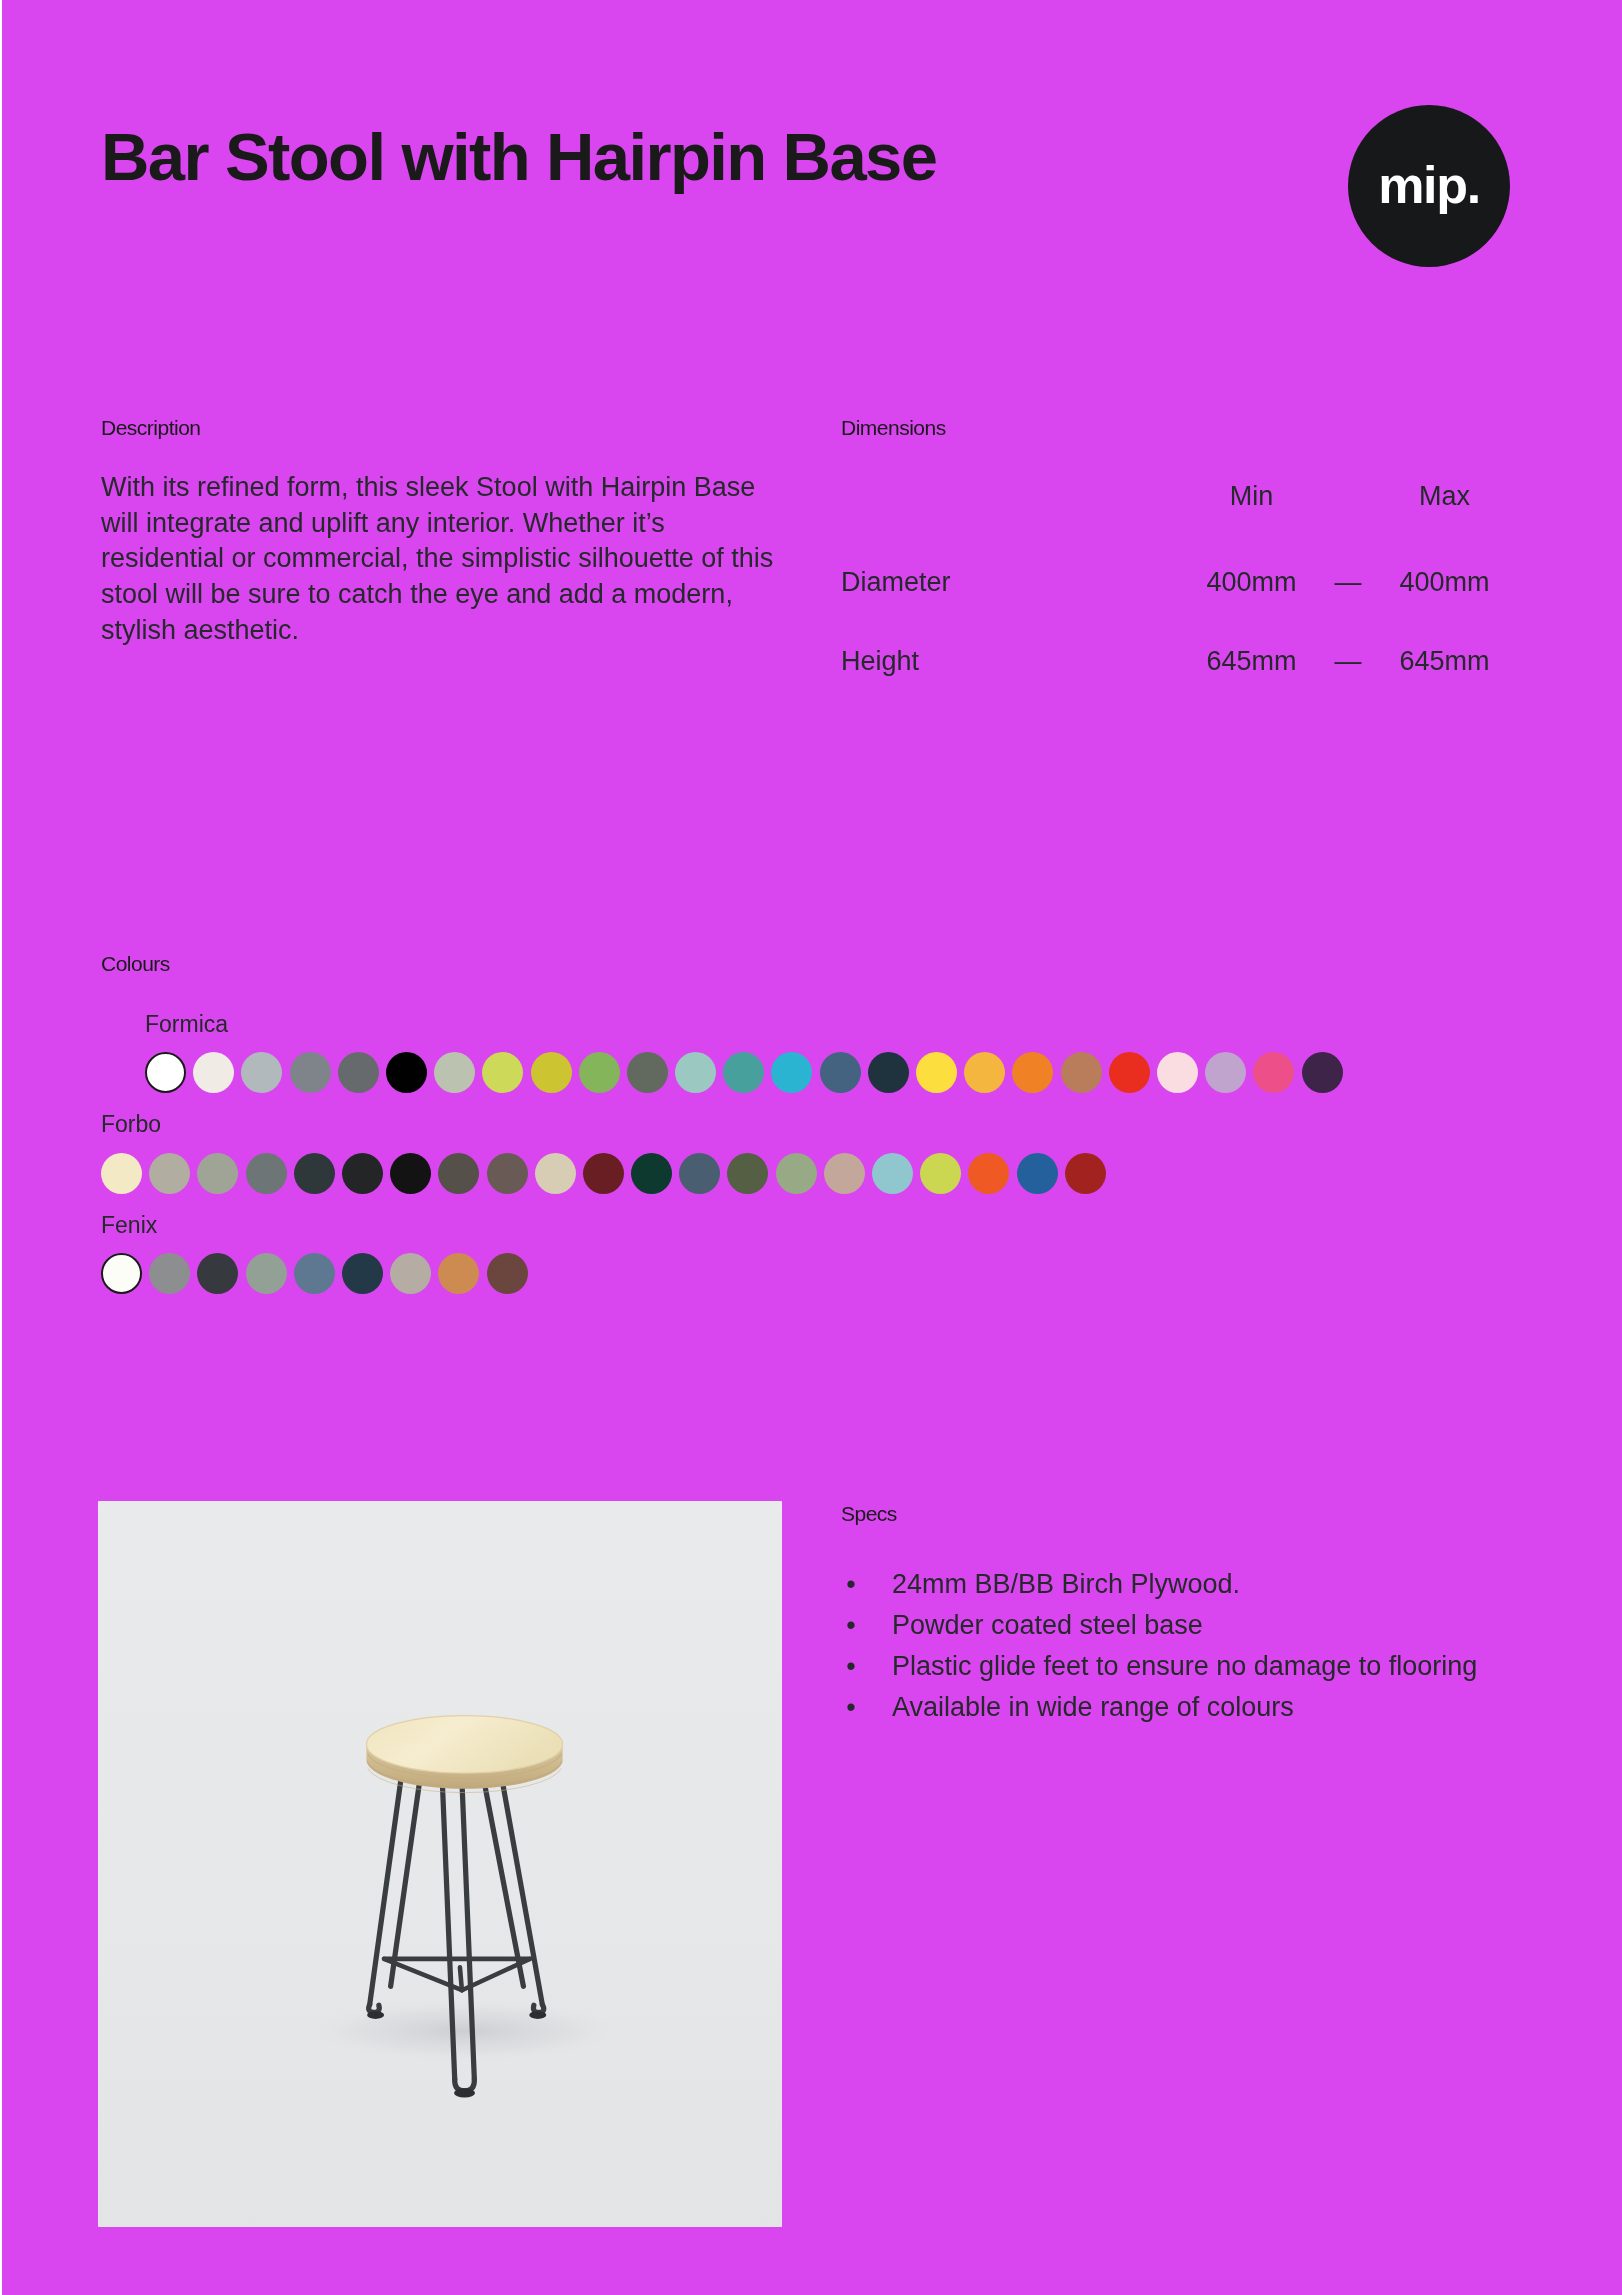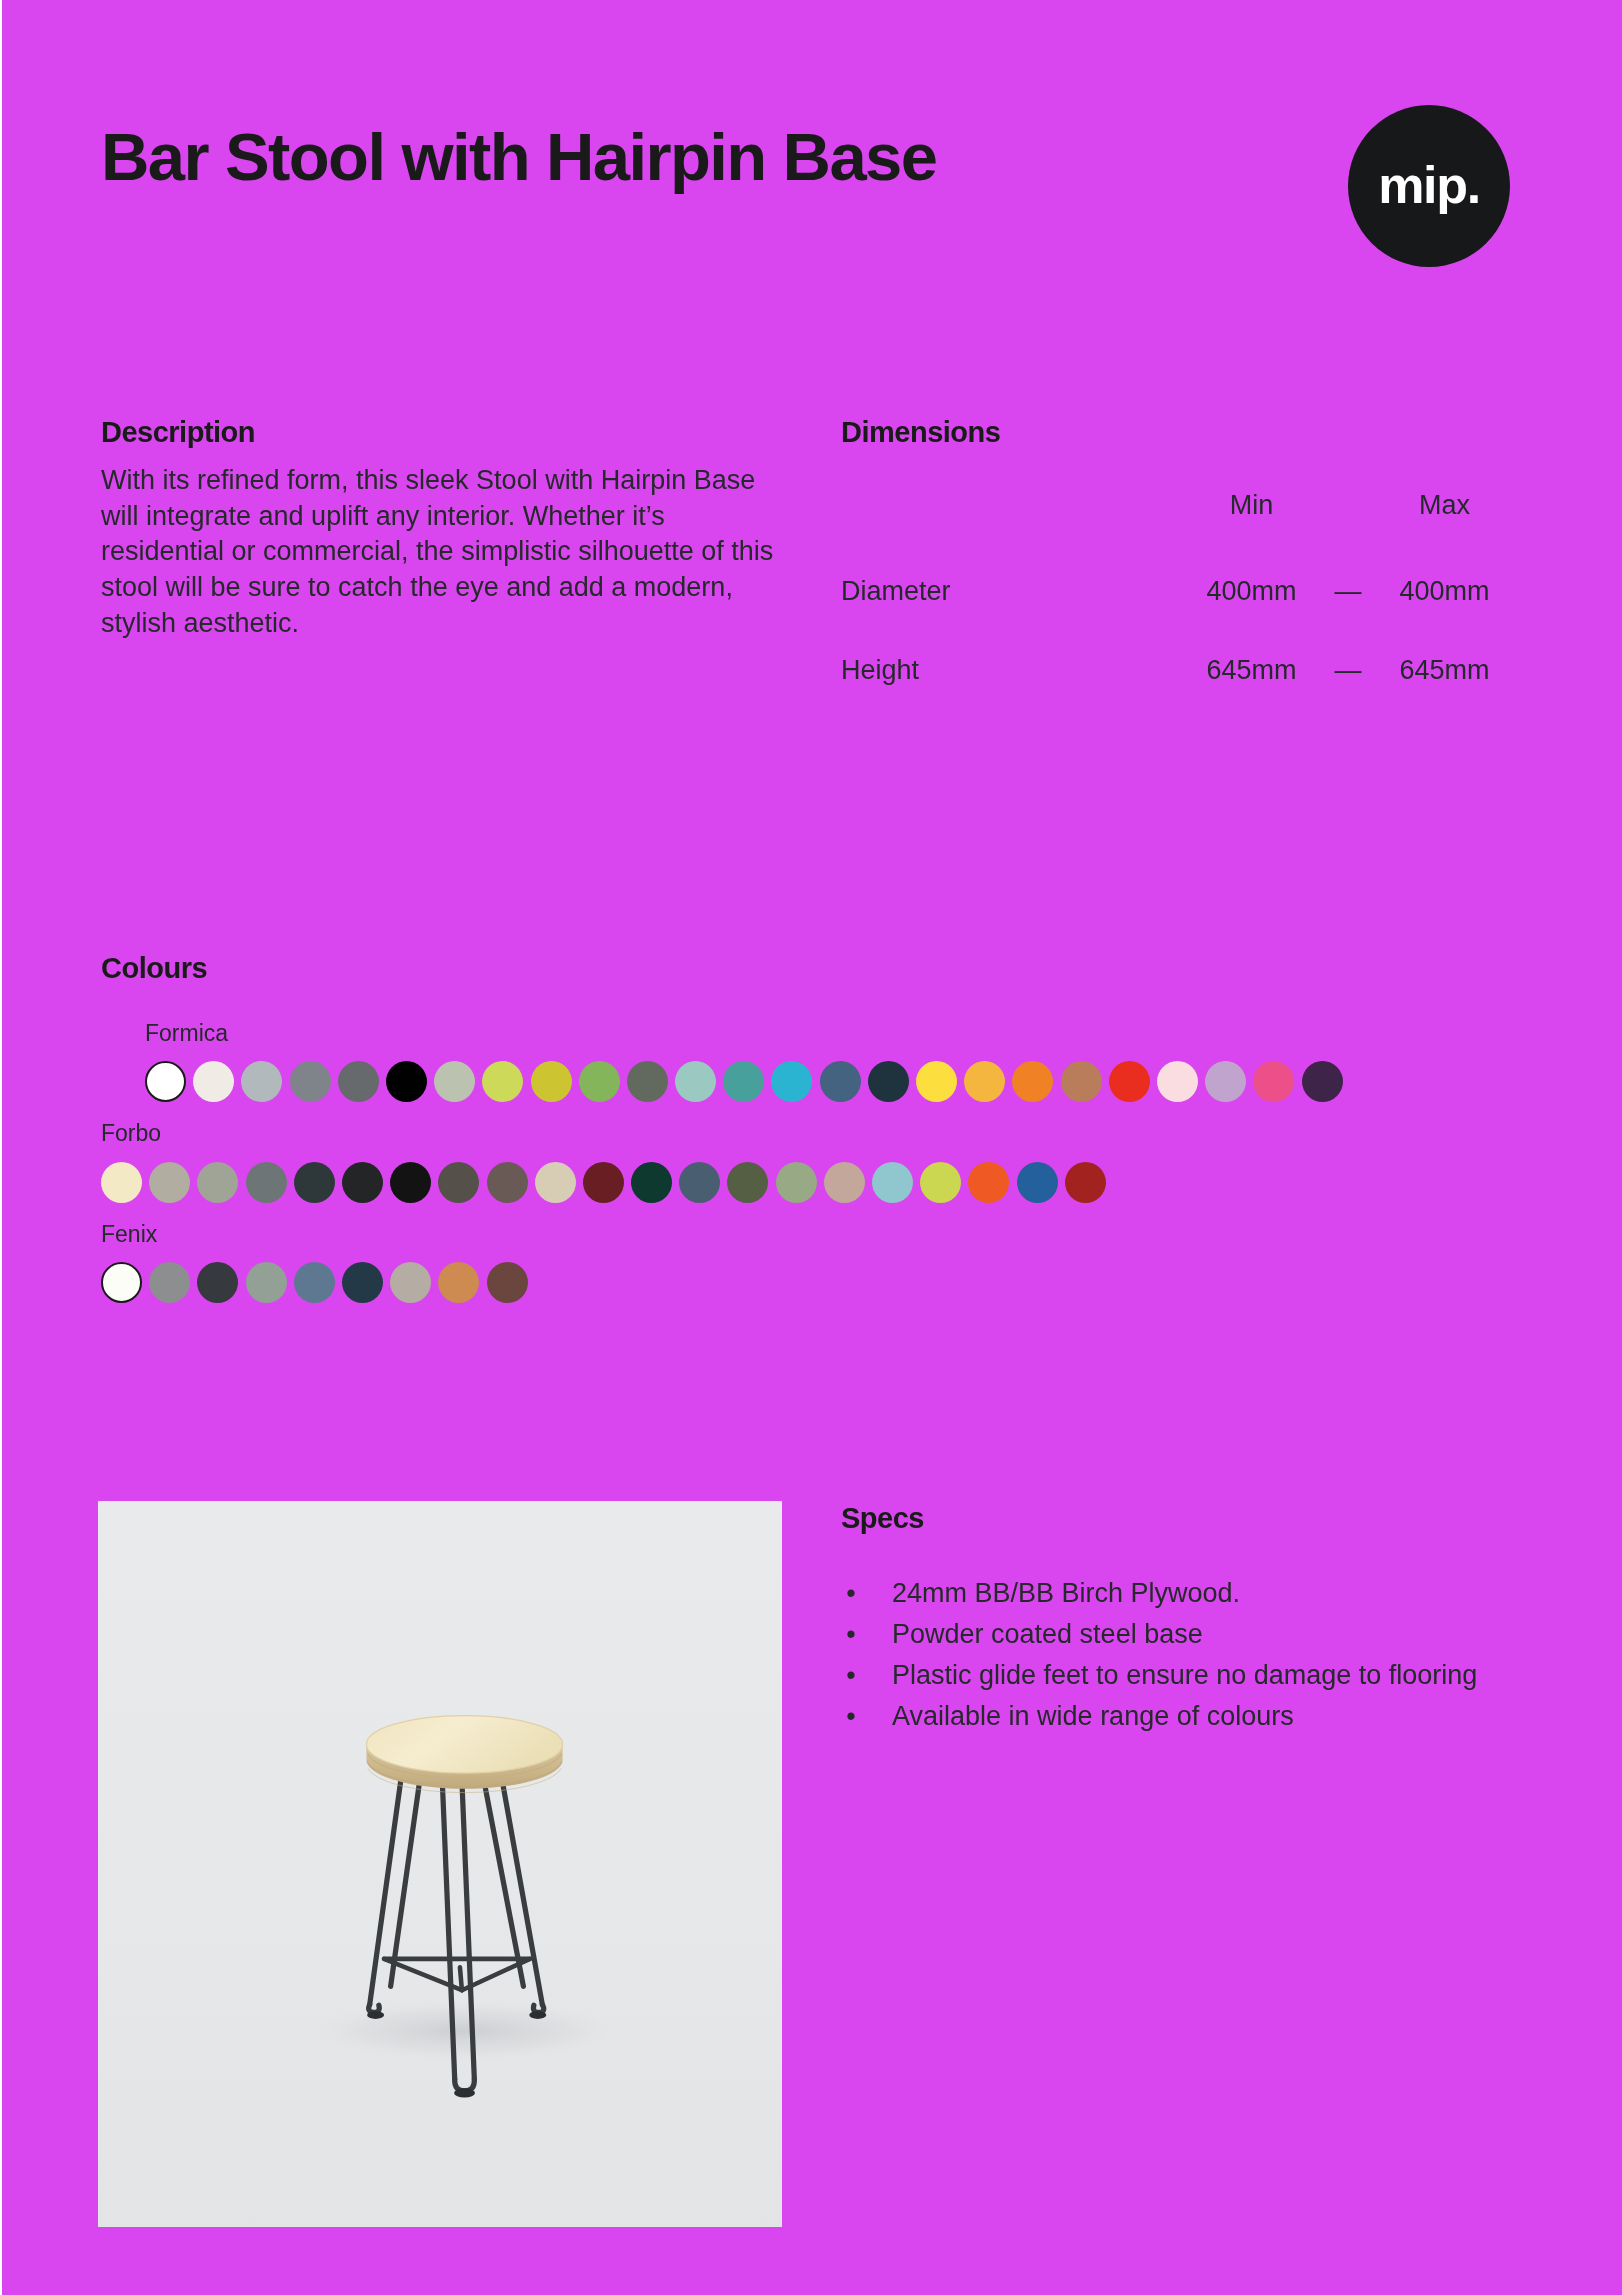--- a/index.html
+++ b/index.html
@@ -63,36 +63,36 @@
     transform: translateY(-52%);
     text-align: center;
     color: #ffffff;
     font-size: 52px;
     font-weight: bold;
     letter-spacing: -1.3px;
   }
 
   
   .h2 {
-    font-size: 29px;
-    font-weight: bold;
+    font-size: 21px;
+    font-weight: normal;
     letter-spacing: -0.5px;
     color: #1a1a1a;
   }
 
   
   .description-block {
     position: absolute;
     left: 99px;
     top: 416px;
     width: 694px;
   }
 
   .description-body {
-    margin-top: 14px;
+    margin-top: 30px;
     font-size: 27px;
     line-height: 1.32;
     color: #26292b;
     width: 684px;
   }
 
   
   .dimensions-block {
     position: absolute;
     left: 839px;

